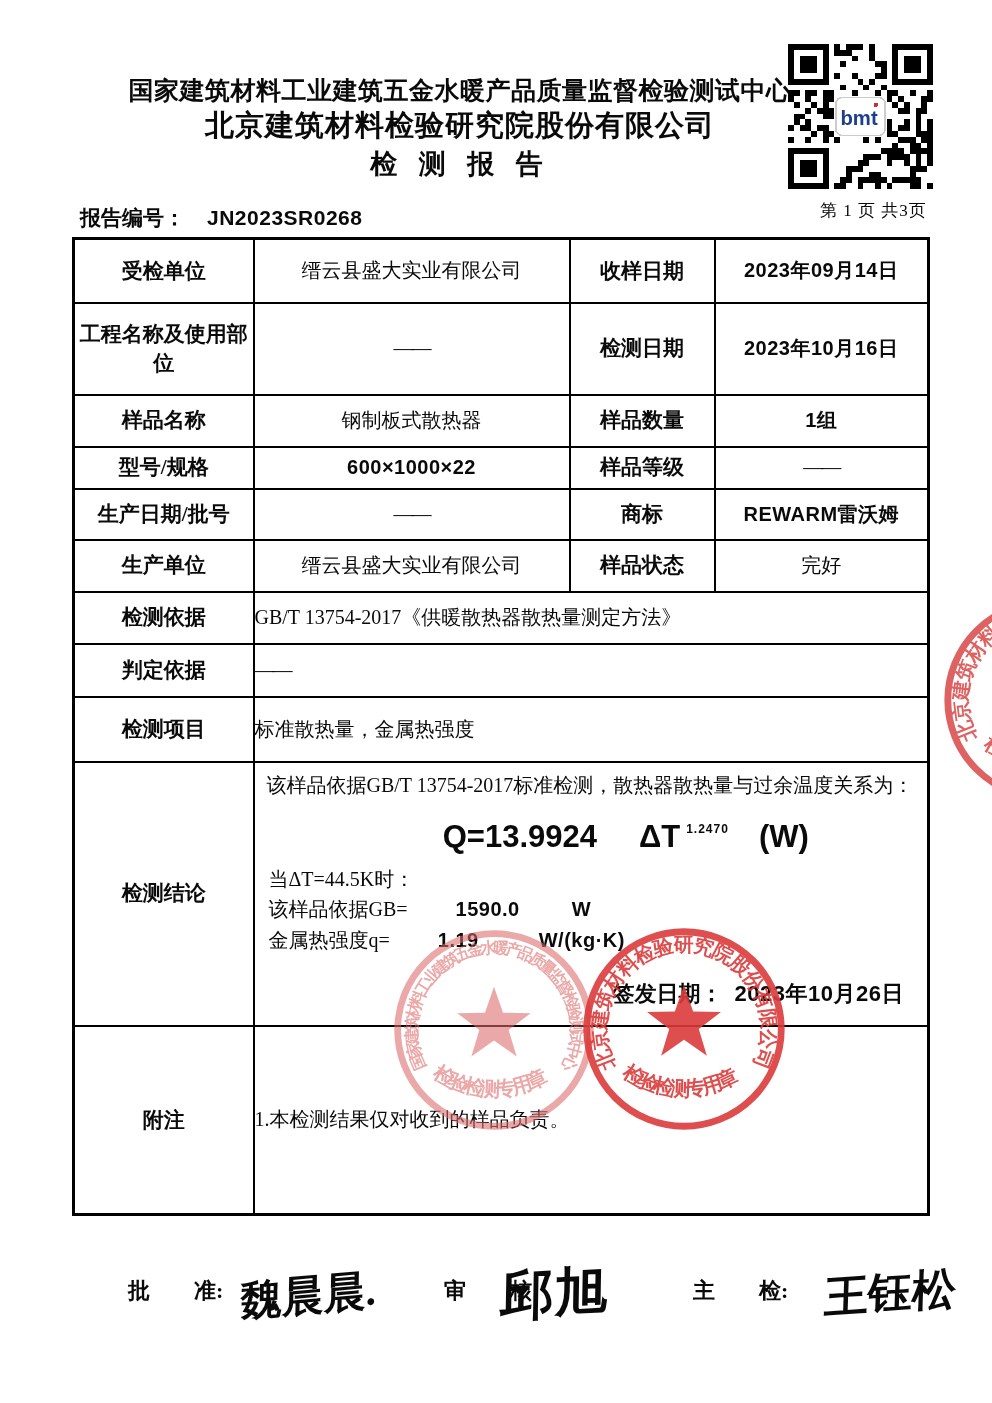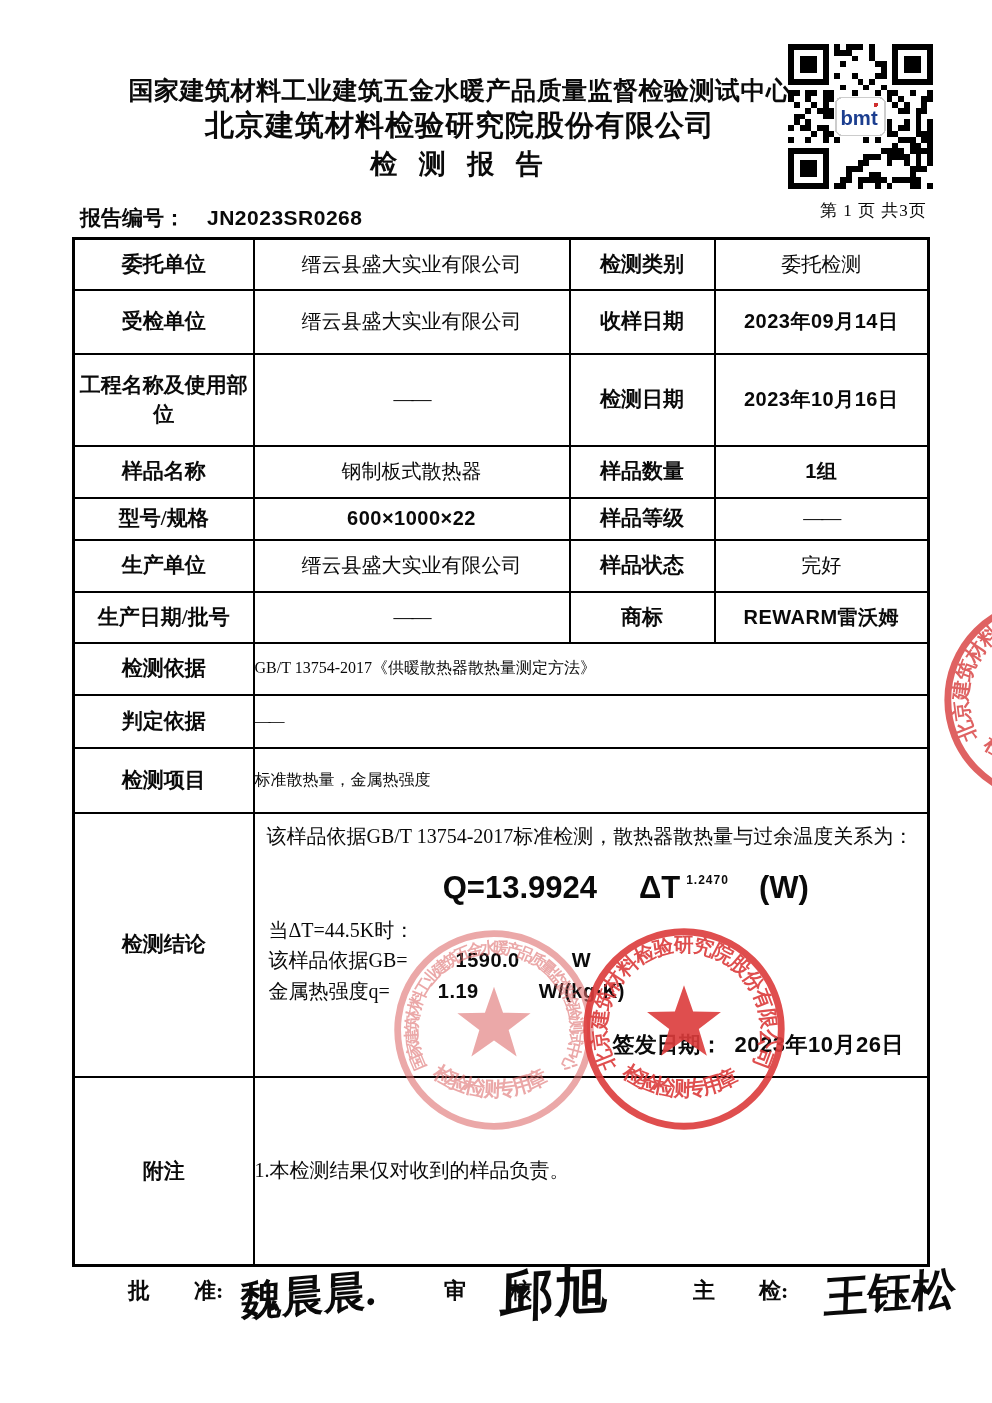--- a/index.html
+++ b/index.html
@@ -19,21 +19,21 @@
   .page-info{position:absolute;left:820px;top:199px;font-size:17px;letter-spacing:1px;}
   .report-no{position:absolute;left:80px;top:204px;font-size:21px;font-weight:bold;}
   .report-no .num{margin-left:22px;}
   .num{font-family:"Liberation Sans","DejaVu Sans",sans-serif;font-weight:bold;letter-spacing:0.5px;}
   
   table.report{position:absolute;left:72px;top:237px;width:855px;border-collapse:collapse;
       table-layout:fixed;border:3px solid #000;}
   table.report td{border:2px solid #000;padding:0;vertical-align:middle;}
   td.lbl{font-weight:bold;text-align:center;font-size:21px;line-height:1.35;padding:0 10px;}
   td.val{text-align:center;font-size:20px;}
-  td.fullval{font-size:16px;padding-left:14px;text-align:left;}
+  td.fullval{font-size:20px;padding-left:14px;text-align:left;}
   .dash{letter-spacing:-2px;}
   
   td.concl{position:relative;}
   .concl-intro{position:absolute;top:8px;left:12px;right:8px;font-size:20px;line-height:29px;text-align:left;}
   .concl-formula{position:absolute;top:56px;left:0;right:0;text-align:center;padding-left:70px;
       font-size:31px;font-family:"Liberation Sans","DejaVu Sans",sans-serif;font-weight:bold;}
   .concl-formula .coef{}
   .concl-formula .dvar{margin-left:42px;}
   .concl-formula .exp{font-size:12px;vertical-align:14px;margin-left:6px;letter-spacing:1px;}
   .concl-formula .unit{margin-left:30px;}
@@ -253,26 +253,20 @@
   </div>
 
   <table class="report">
     <colgroup>
         <col style="width:180px">
         <col style="width:316px">
         <col style="width:145px">
         <col style="width:214px">
       </colgroup>
     <tbody>
-      <tr style="height:51px">
-        <td class="lbl">委托单位</td>
-        <td class="val">缙云县盛大实业有限公司</td>
-        <td class="lbl">检测类别</td>
-        <td class="val">委托检测</td>
-      </tr>
       <tr style="height:64px">
         <td class="lbl">受检单位</td>
         <td class="val">缙云县盛大实业有限公司</td>
         <td class="lbl">收样日期</td>
         <td class="val num">2023年09月14日</td>
       </tr>
       <tr style="height:92px">
         <td class="lbl">工程名称及使用部位</td>
         <td class="val dash">——</td>
         <td class="lbl">检测日期</td>
@@ -283,31 +277,31 @@
         <td class="val">钢制板式散热器</td>
         <td class="lbl">样品数量</td>
         <td class="val num">1组</td>
       </tr>
       <tr style="height:42px">
         <td class="lbl">型号/规格</td>
         <td class="val num">600×1000×22</td>
         <td class="lbl">样品等级</td>
         <td class="val dash">——</td>
       </tr>
+      <tr style="height:51px">
+        <td class="lbl">生产日期/批号</td>
+        <td class="val dash">——</td>
+        <td class="lbl">商标</td>
+        <td class="val num">REWARM雷沃姆</td>
+      </tr>
       <tr style="height:52px">
         <td class="lbl">生产单位</td>
         <td class="val">缙云县盛大实业有限公司</td>
         <td class="lbl">样品状态</td>
         <td class="val">完好</td>
-      </tr>
-      <tr style="height:51px">
-        <td class="lbl">生产日期/批号</td>
-        <td class="val dash">——</td>
-        <td class="lbl">商标</td>
-        <td class="val num">REWARM雷沃姆</td>
       </tr>
       <tr style="height:52px">
         <td class="lbl">检测依据</td>
         <td class="fullval" colspan="3">GB/T 13754-2017《供暖散热器散热量测定方法》</td>
       </tr>
       <tr style="height:53px">
         <td class="lbl">判定依据</td>
         <td class="fullval dash" colspan="3">——</td>
       </tr>
       <tr style="height:65px">

